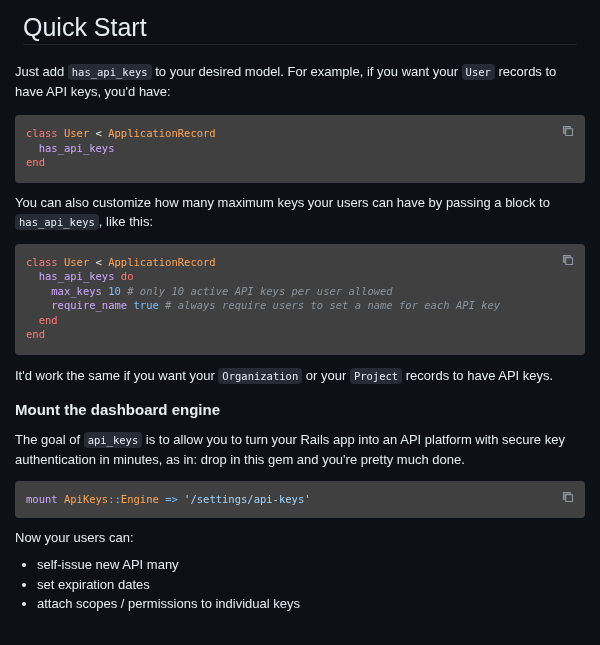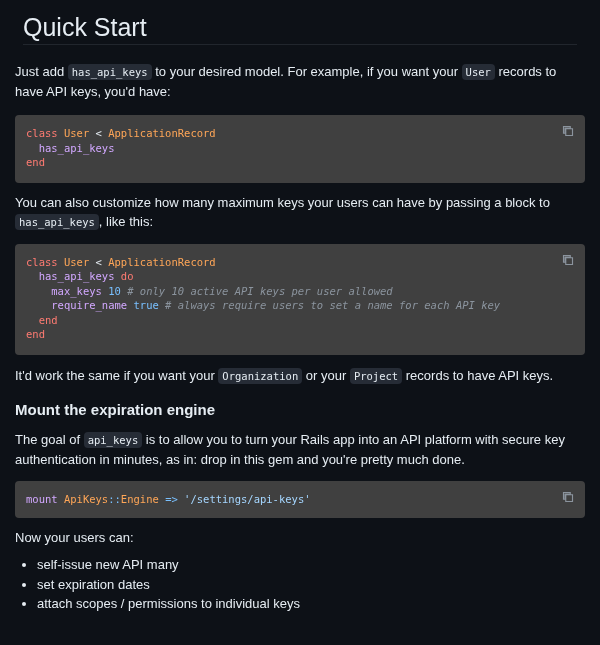--- a/index.html
+++ b/index.html
@@ -59,21 +59,21 @@
   <span class="fn">has_api_keys</span> <span class="kw">do</span>
     <span class="fn">max_keys</span> <span class="num">10</span> <span class="cm"># only 10 active API keys per user allowed</span>
     <span class="fn">require_name</span> <span class="num">true</span> <span class="cm"># always require users to set a name for each API key</span>
   <span class="kw">end</span>
 <span class="kw">end</span><span class="copy"><svg width="12" height="12" viewBox="0 0 16 16">
           <path d="M5 5h9v9H5z M2 2h9v2H4v7H2z" fill="none" stroke="#8b949e" stroke-width="1.5"></path>
         </svg></span></div>
 
   <p style="margin-top:11px"><span>It'd work the same if you want your </span><code class="inline">Organization</code><span> or your </span><code class="inline">Project</code><span> records to have API keys.</span></p>
 
-  <h3>Mount the expiration engine</h3>
+  <h3>Mount the dashboard engine</h3>
 
   <p><span>The goal of </span><code class="inline">api_keys</code><span> is to allow you to turn your Rails app into an API platform with secure key authentication in minutes, as in: drop in this gem and you're pretty much done.</span></p>
 
 
   <div class="codeblock" style="padding:11px 11px 12px"><span class="fn">mount</span> <span class="cls">ApiKeys</span><span class="op">::</span><span class="cls">Engine</span> <span class="op">=&gt;</span> <span class="str">'/settings/api-keys'</span><span class="copy"><svg width="12" height="12" viewBox="0 0 16 16">
           <path d="M5 5h9v9H5z M2 2h9v2H4v7H2z" fill="none" stroke="#8b949e" stroke-width="1.5"></path>
         </svg></span></div>
 
   <p>Now your users can:</p>
 

